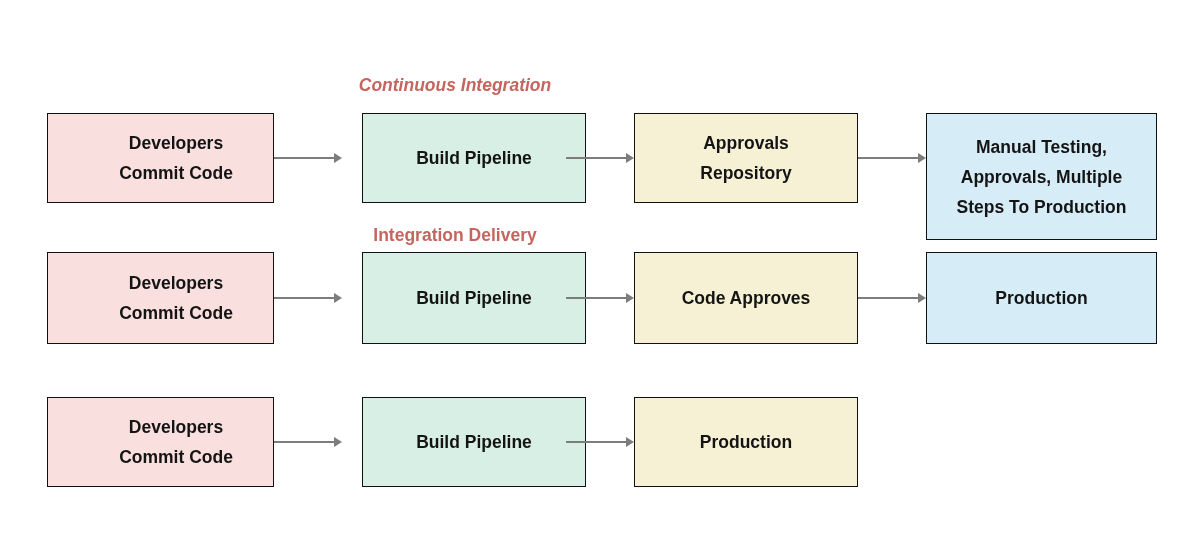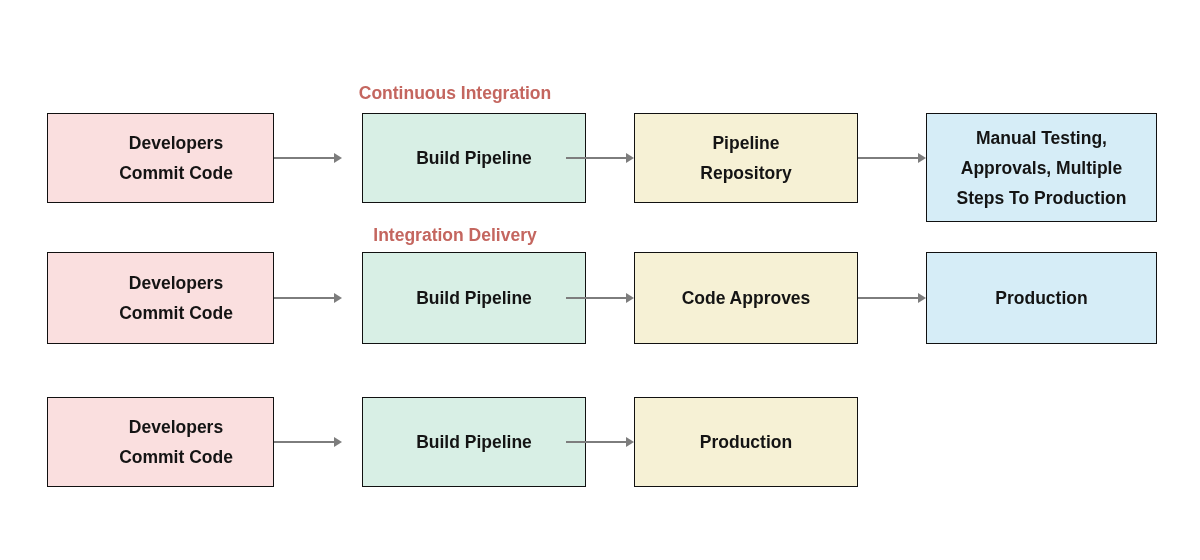--- a/index.html
+++ b/index.html
@@ -18,21 +18,21 @@
   .stage-title {
     position: absolute;
     left: 455px;
     transform: translateX(-50%);
     white-space: nowrap;
     font-size: 17.5px;
     font-weight: 700;
     color: #c4665f;
     line-height: 22px;
   }
-  .t1 { top: 82px; }
+  .t1 { top: 74px; font-style: italic; }
   .t2 { top: 224px; }
   .t3 { top: 367px; }
 
   .box {
     position: absolute;
     box-sizing: border-box;
     border: 1.6px solid #111111;
     display: flex;
     align-items: center;
     justify-content: center;
@@ -48,21 +48,21 @@
   .fill-green  { background: #d8efe5; }
   .fill-yellow { background: #f6f1d5; }
   .fill-blue   { background: #d6edf7; }
 
   .c1 { left: 47px;  width: 227px; }
   .c2 { left: 342px; width: 224px; margin-left: 20px; }
   .c3 { left: 634px; width: 224px; }
   .c4 { left: 926px; width: 231px; }
 
   .r1     { top: 113px; height: 90px; }
-  .r1tall { top: 113px; height: 109px; }
+  .r1tall { top: 113px; height: 127px; }
   .r2     { top: 252px; height: 92px; }
   .r3     { top: 397px; height: 90px; }
 
   .arrow {
     position: absolute;
     width: 68px;
     height: 10px;
   }
   .arrow .shaft {
     position: absolute;
@@ -99,21 +99,21 @@
 Commit Code</div>
   <div class="arrow g1 ay1">
       <span class="shaft"></span>
       <span class="head"></span>
     </div>
   <div class="box fill-green c2 r1">Build Pipeline</div>
   <div class="arrow g2 ay1">
       <span class="shaft"></span>
       <span class="head"></span>
     </div>
-  <div class="box fill-yellow c3 r1">Pipeline
+  <div class="box fill-yellow c3 r1">Approvals
 Repository</div>
   <div class="arrow g3 ay1">
       <span class="shaft"></span>
       <span class="head"></span>
     </div>
   <div class="box fill-blue c4 r1tall">Manual Testing,
 Approvals, Multiple
 Steps To Production</div>
 
   <div class="stage-title t2">Integration Delivery</div>

